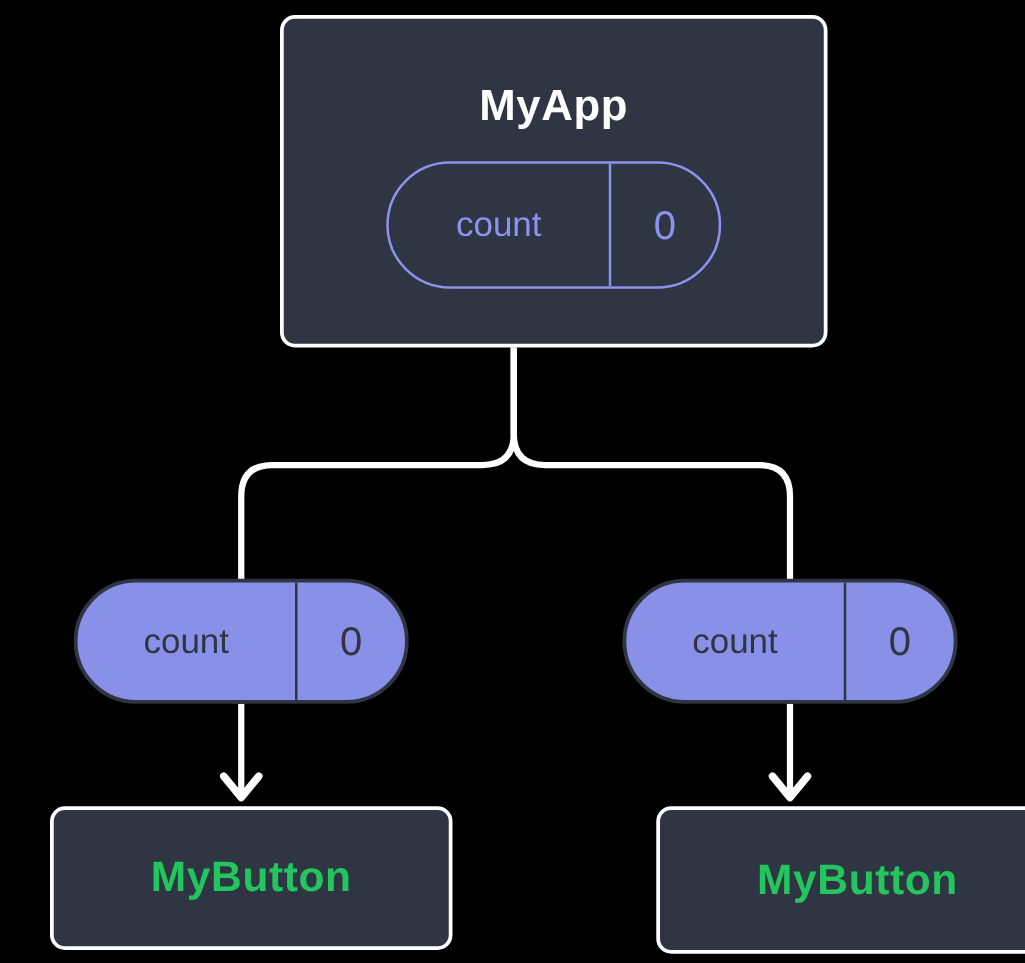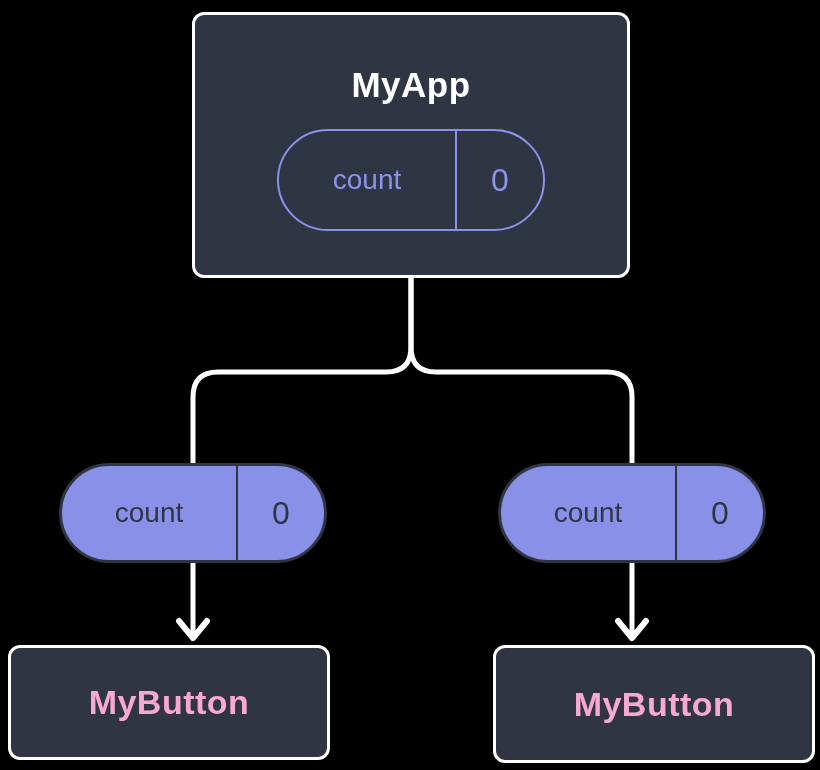--- a/index.html
+++ b/index.html
@@ -33,41 +33,42 @@
 
   .comp-box {
     position: absolute;
     background: #2F3542;
     border: 3px solid #ffffff;
     border-radius: 12px;
     box-sizing: border-box;
     display: flex;
     flex-direction: column;
     align-items: center;
+    margin-left: 32px;
   }
   .app-box {
     left: 192px;
     top: 12px;
     width: 438px;
     height: 266px;
   }
   .app-title {
     margin-top: 50px;
     color: #ffffff;
     font-size: 35px;
     font-weight: 700;
     letter-spacing: 0.5px;
   }
   .btn-box {
     justify-content: center;
   }
   .btn-left  { left: 8px;   top: 645px; width: 322px; height: 115px; }
   .btn-right { left: 493px; top: 645px; width: 322px; height: 118px; }
   .btn-label {
-    color: #f9a8d4;
+    color: #22c55e;
     font-size: 34px;
     font-weight: 700;
     letter-spacing: 0.5px;
   }
 
   .pill {
     box-sizing: border-box;
     display: flex;
     align-items: stretch;
     border-radius: 60px;

